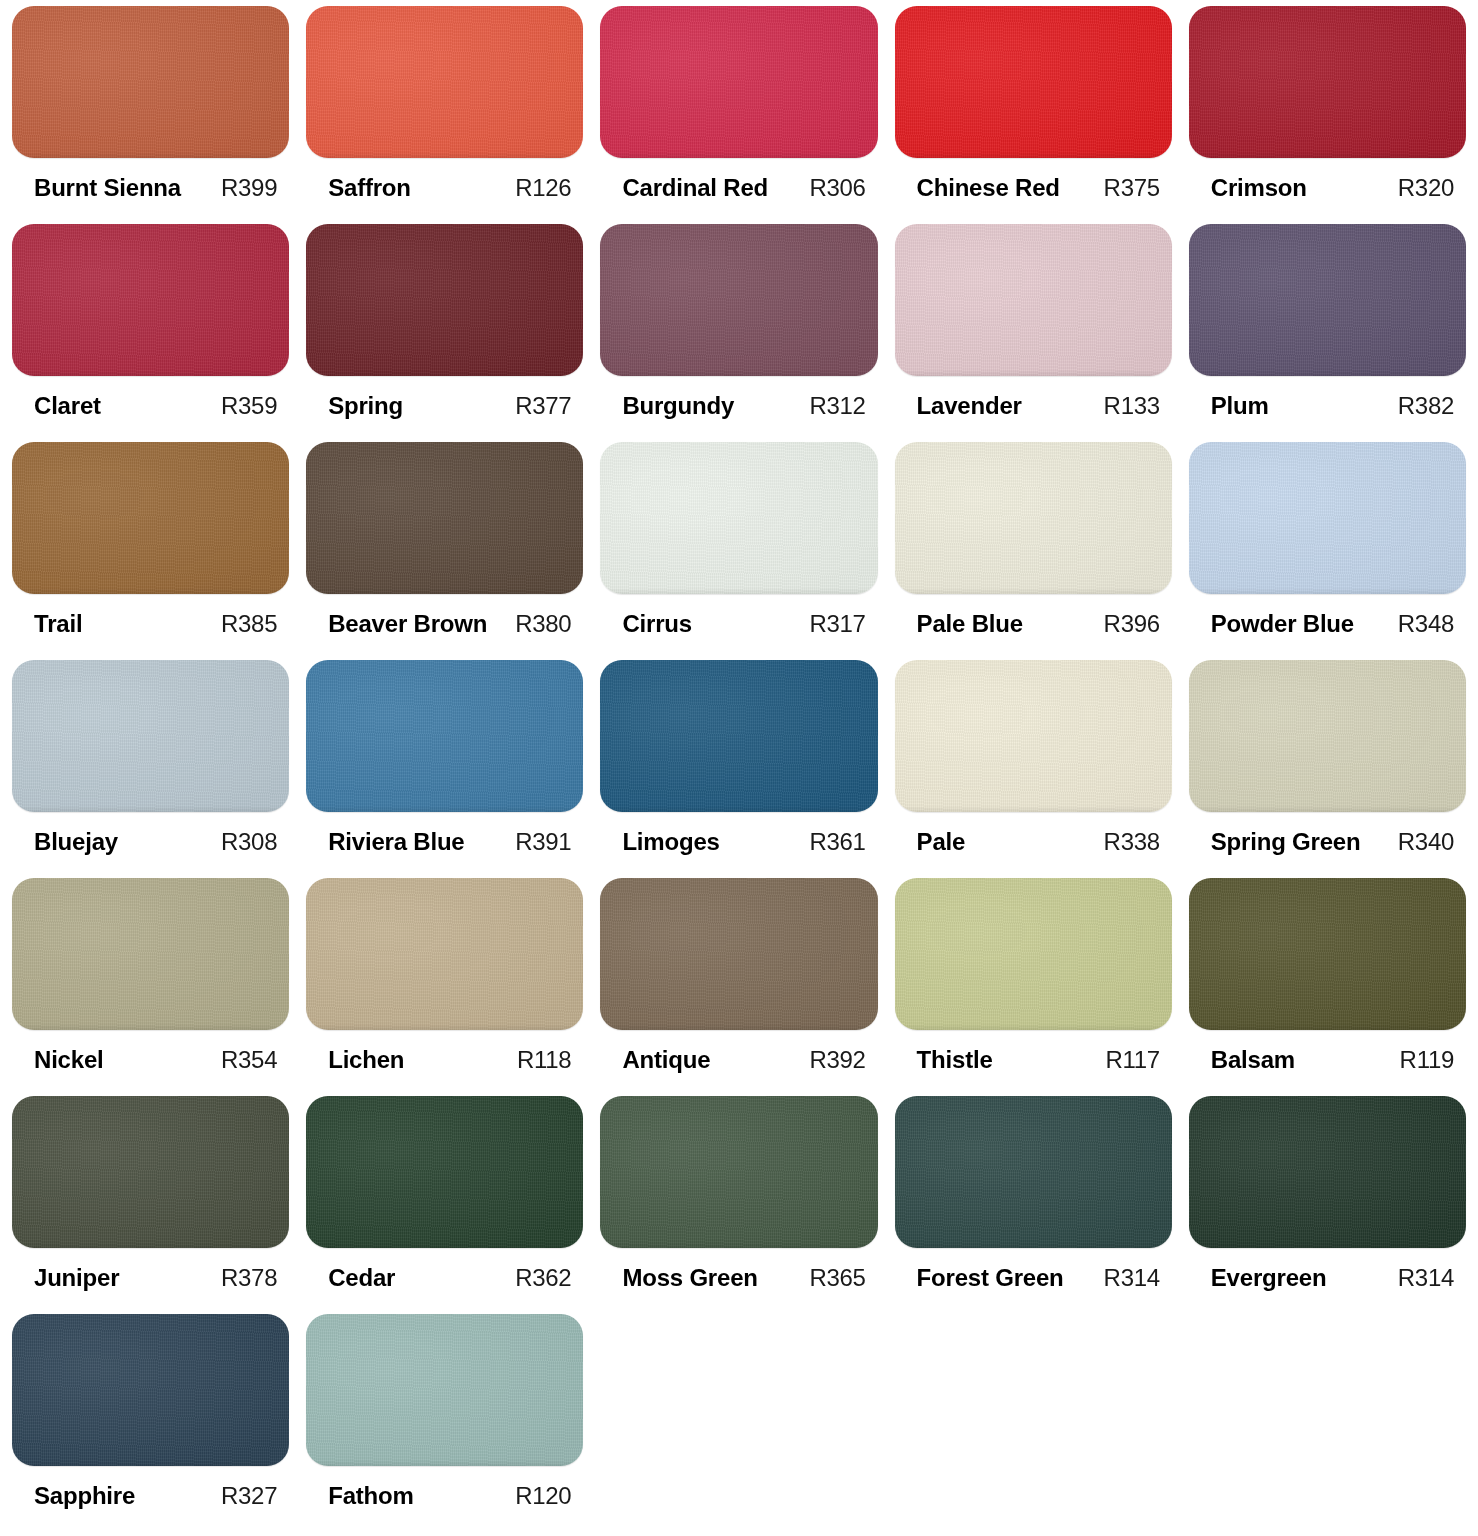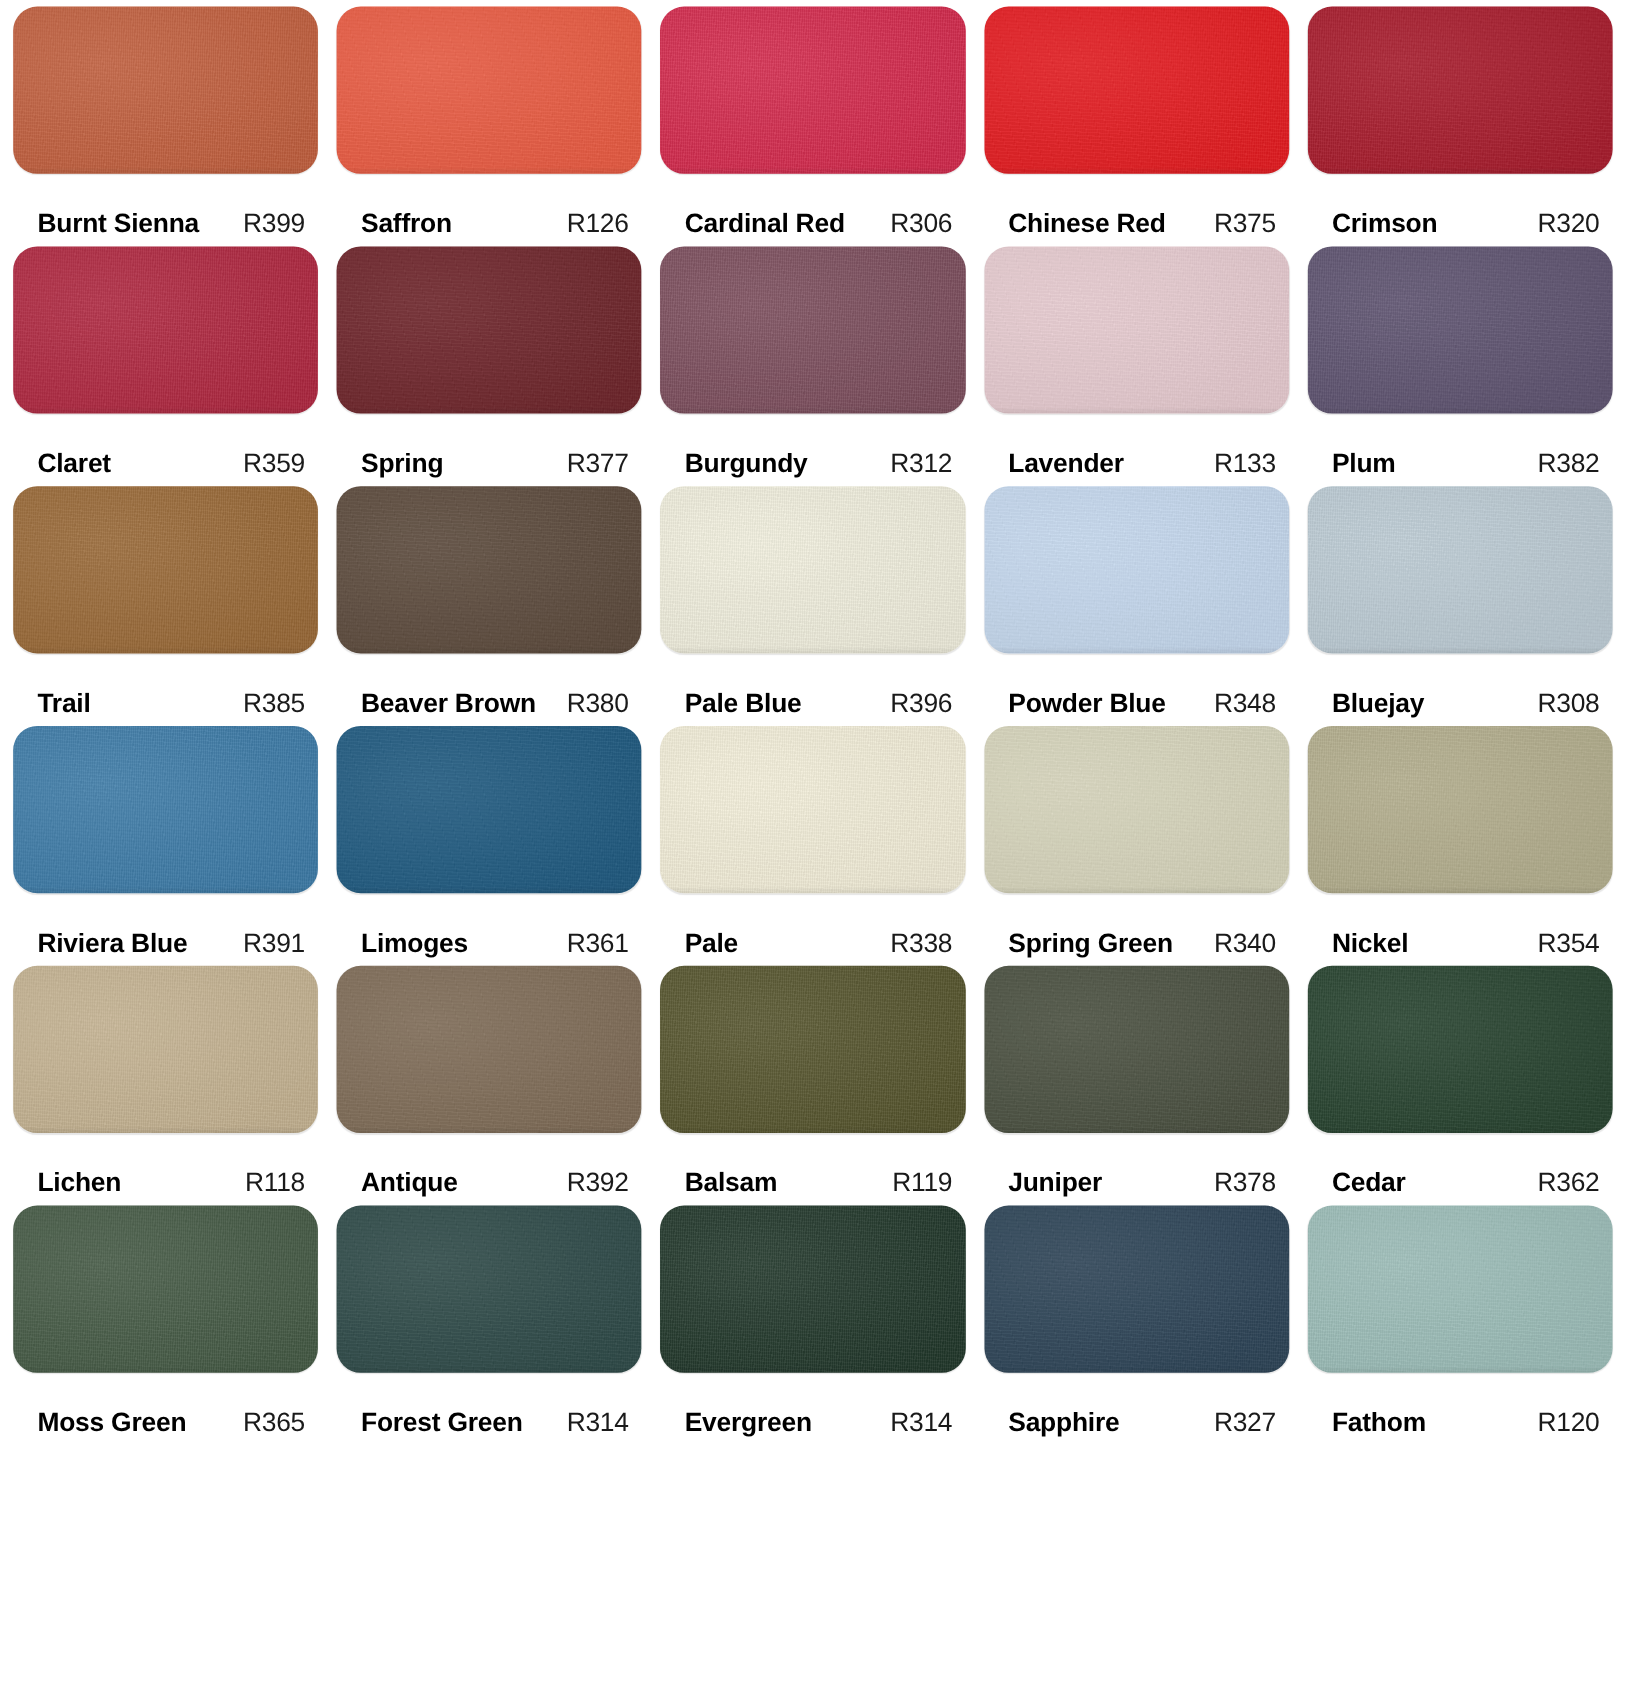--- a/index.html
+++ b/index.html
@@ -58,21 +58,21 @@
     height: 6px;
     background: linear-gradient(to bottom, rgba(0,0,0,0.0), rgba(0,0,0,0.07));
     border-bottom-left-radius: 22px;
     border-bottom-right-radius: 22px;
     z-index: 2;
     pointer-events: none;
   }
   .caption {
     display: flex;
     align-items: baseline;
-    margin-top: 32px;
+    margin-top: 16px;
     padding-left: 22px;
     padding-right: 12px;
   }
   .sw-name {
     font-weight: bold;
     font-size: 24px;
     color: #000000;
     letter-spacing: -0.2px;
     white-space: nowrap;
   }
@@ -167,20 +167,27 @@
       </div>
     </div>
     <div class="swatch-cell">
       <div class="chip" style="background: rgb(92, 74, 60);"></div>
       <div class="caption">
         <span class="sw-name">Beaver Brown</span>
         <span class="sw-code">R380</span>
       </div>
     </div>
     <div class="swatch-cell">
+      <div class="chip" style="background: rgb(237, 243, 236);"></div>
+      <div class="caption">
+        <span class="sw-name">Cirrus</span>
+        <span class="sw-code">R317</span>
+      </div>
+    </div>
+    <div class="swatch-cell">
       <div class="chip" style="background: rgb(240, 238, 221);"></div>
       <div class="caption">
         <span class="sw-name">Pale Blue</span>
         <span class="sw-code">R396</span>
       </div>
     </div>
     <div class="swatch-cell">
       <div class="chip" style="background: rgb(197, 216, 238);"></div>
       <div class="caption">
         <span class="sw-name">Powder Blue</span>
@@ -234,20 +241,27 @@
       <div class="caption">
         <span class="sw-name">Lichen</span>
         <span class="sw-code">R118</span>
       </div>
     </div>
     <div class="swatch-cell">
       <div class="chip" style="background: rgb(127, 108, 87);"></div>
       <div class="caption">
         <span class="sw-name">Antique</span>
         <span class="sw-code">R392</span>
+      </div>
+    </div>
+    <div class="swatch-cell">
+      <div class="chip" style="background: rgb(201, 206, 148);"></div>
+      <div class="caption">
+        <span class="sw-name">Thistle</span>
+        <span class="sw-code">R117</span>
       </div>
     </div>
     <div class="swatch-cell">
       <div class="chip" style="background: rgb(87, 86, 47);"></div>
       <div class="caption">
         <span class="sw-name">Balsam</span>
         <span class="sw-code">R119</span>
       </div>
     </div>
     <div class="swatch-cell">

